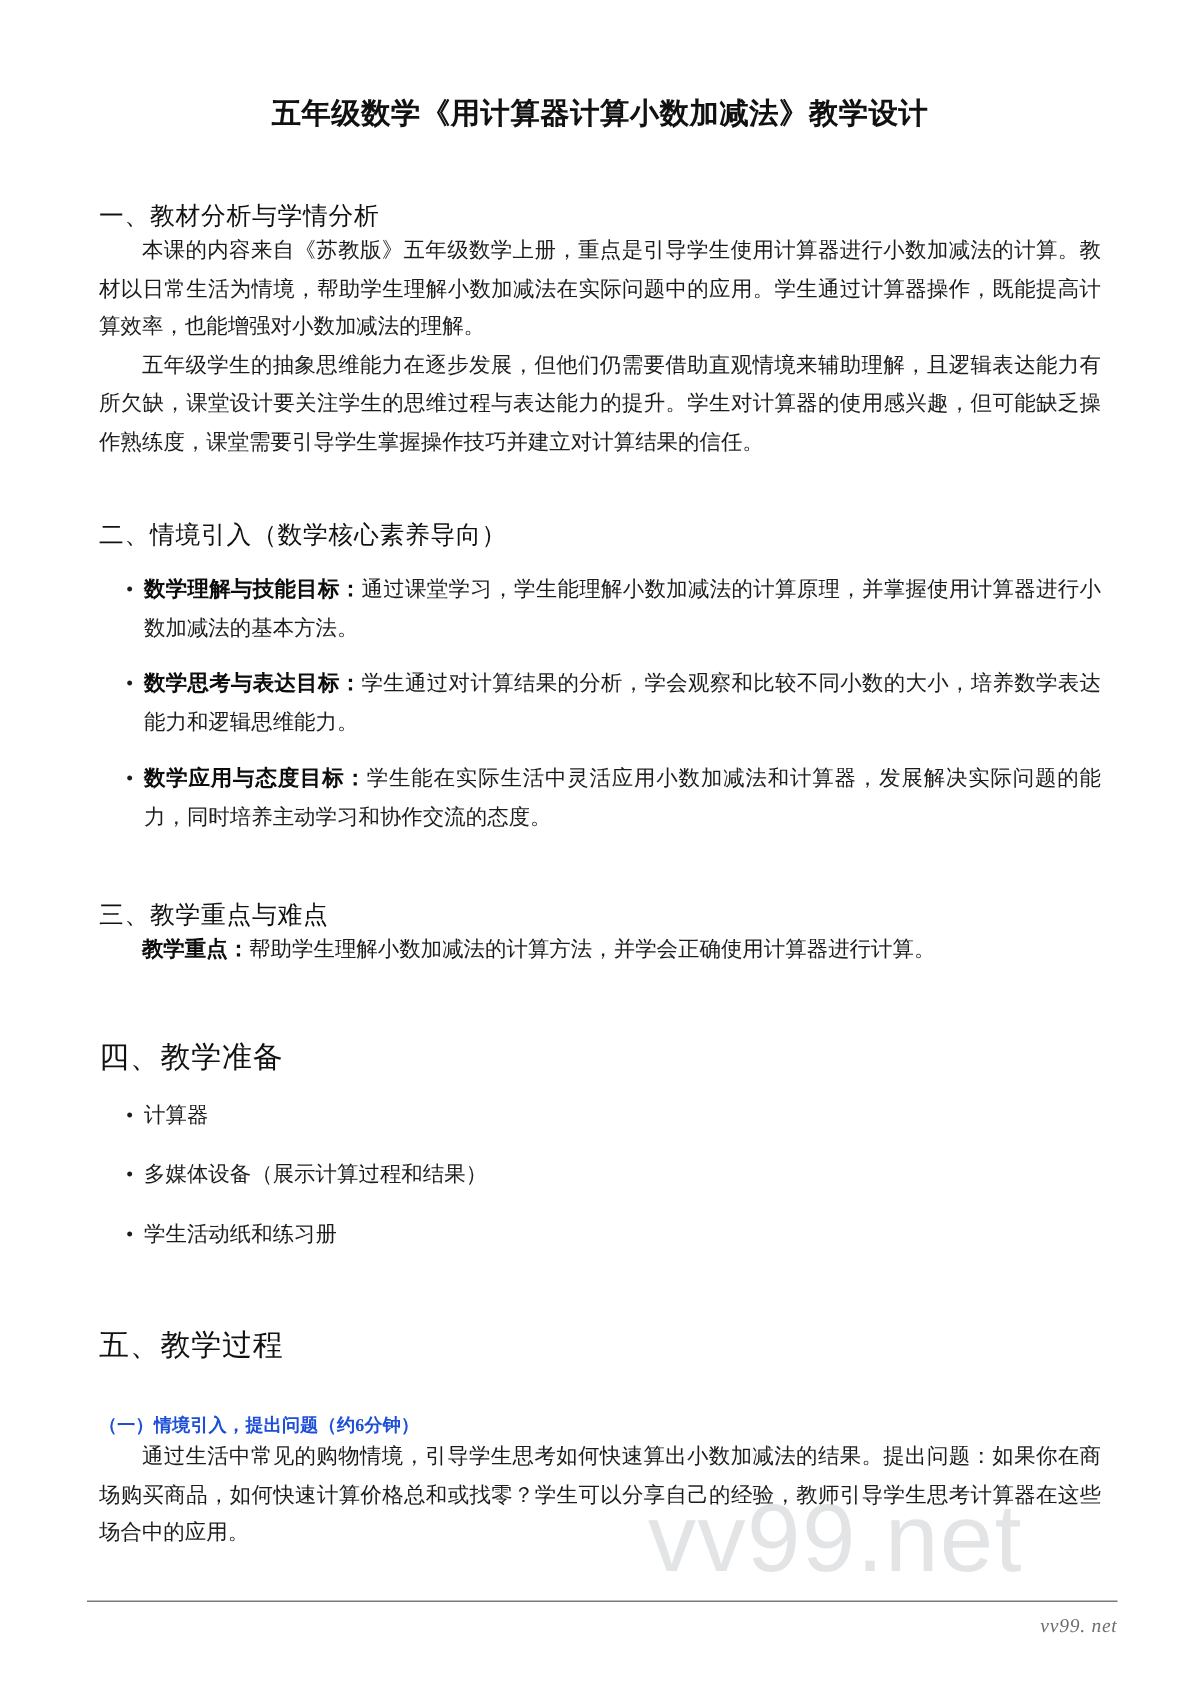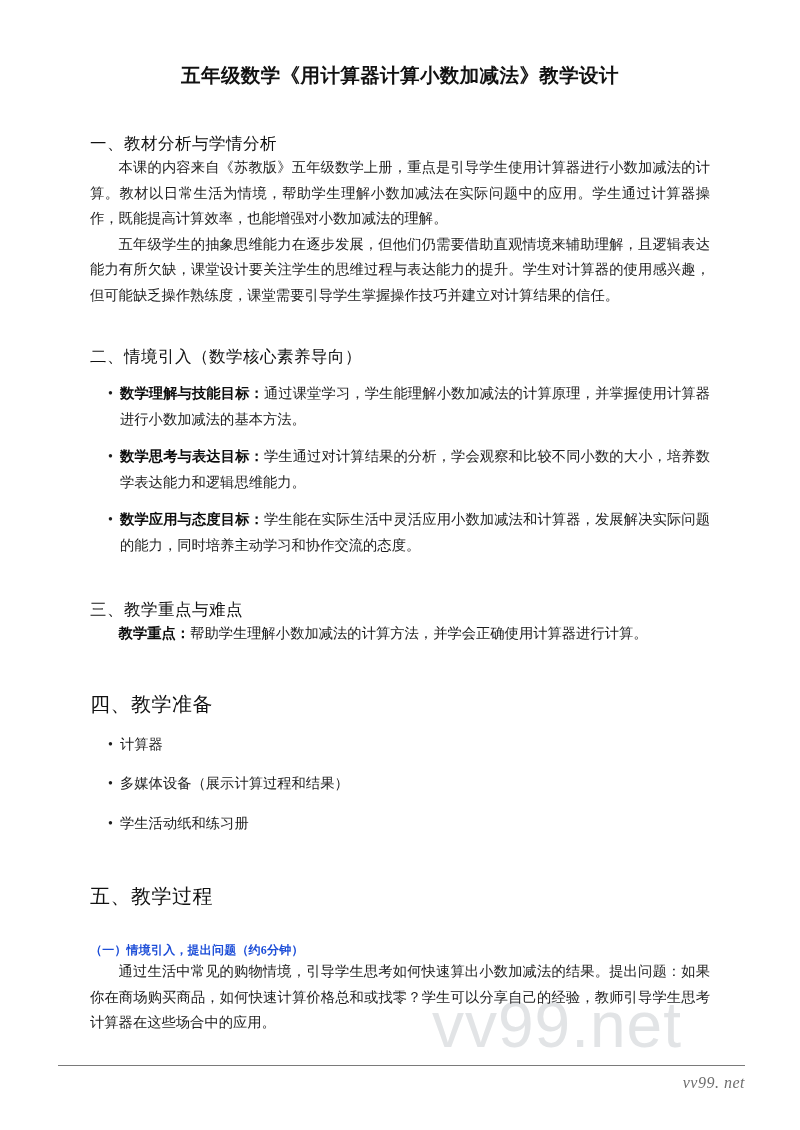--- a/index.html
+++ b/index.html
@@ -15,21 +15,21 @@
     position: relative;
     width: 800px;
     height: 1130px;
     margin: 0 auto;
     background: #ffffff;
     overflow: hidden;
   }
   .content {
     position: relative;
     z-index: 2;
-    padding: 0 90px;
+    padding: 0 66px;
   }
 
   
   .watermark {
     position: absolute;
     left: 432px;
     top: 988px;
     z-index: 1;
     font-family: "Liberation Sans", sans-serif;
     font-weight: normal;
@@ -140,21 +140,21 @@
   .footer-rule {
     height: 1px;
     background: #7a7a7a;
     width: 100%;
   }
   .footer-text {
     margin-top: 8px;
     text-align: right;
     font-family: "Liberation Serif", serif;
     font-style: italic;
-    font-size: 16px;
+    font-size: 13px;
     color: #6d6d6d;
     letter-spacing: 0.5px;
   }
 </style>
 </head>
 <body>
 
 <div class="page">
 
   <div class="watermark">vv99.net</div>

